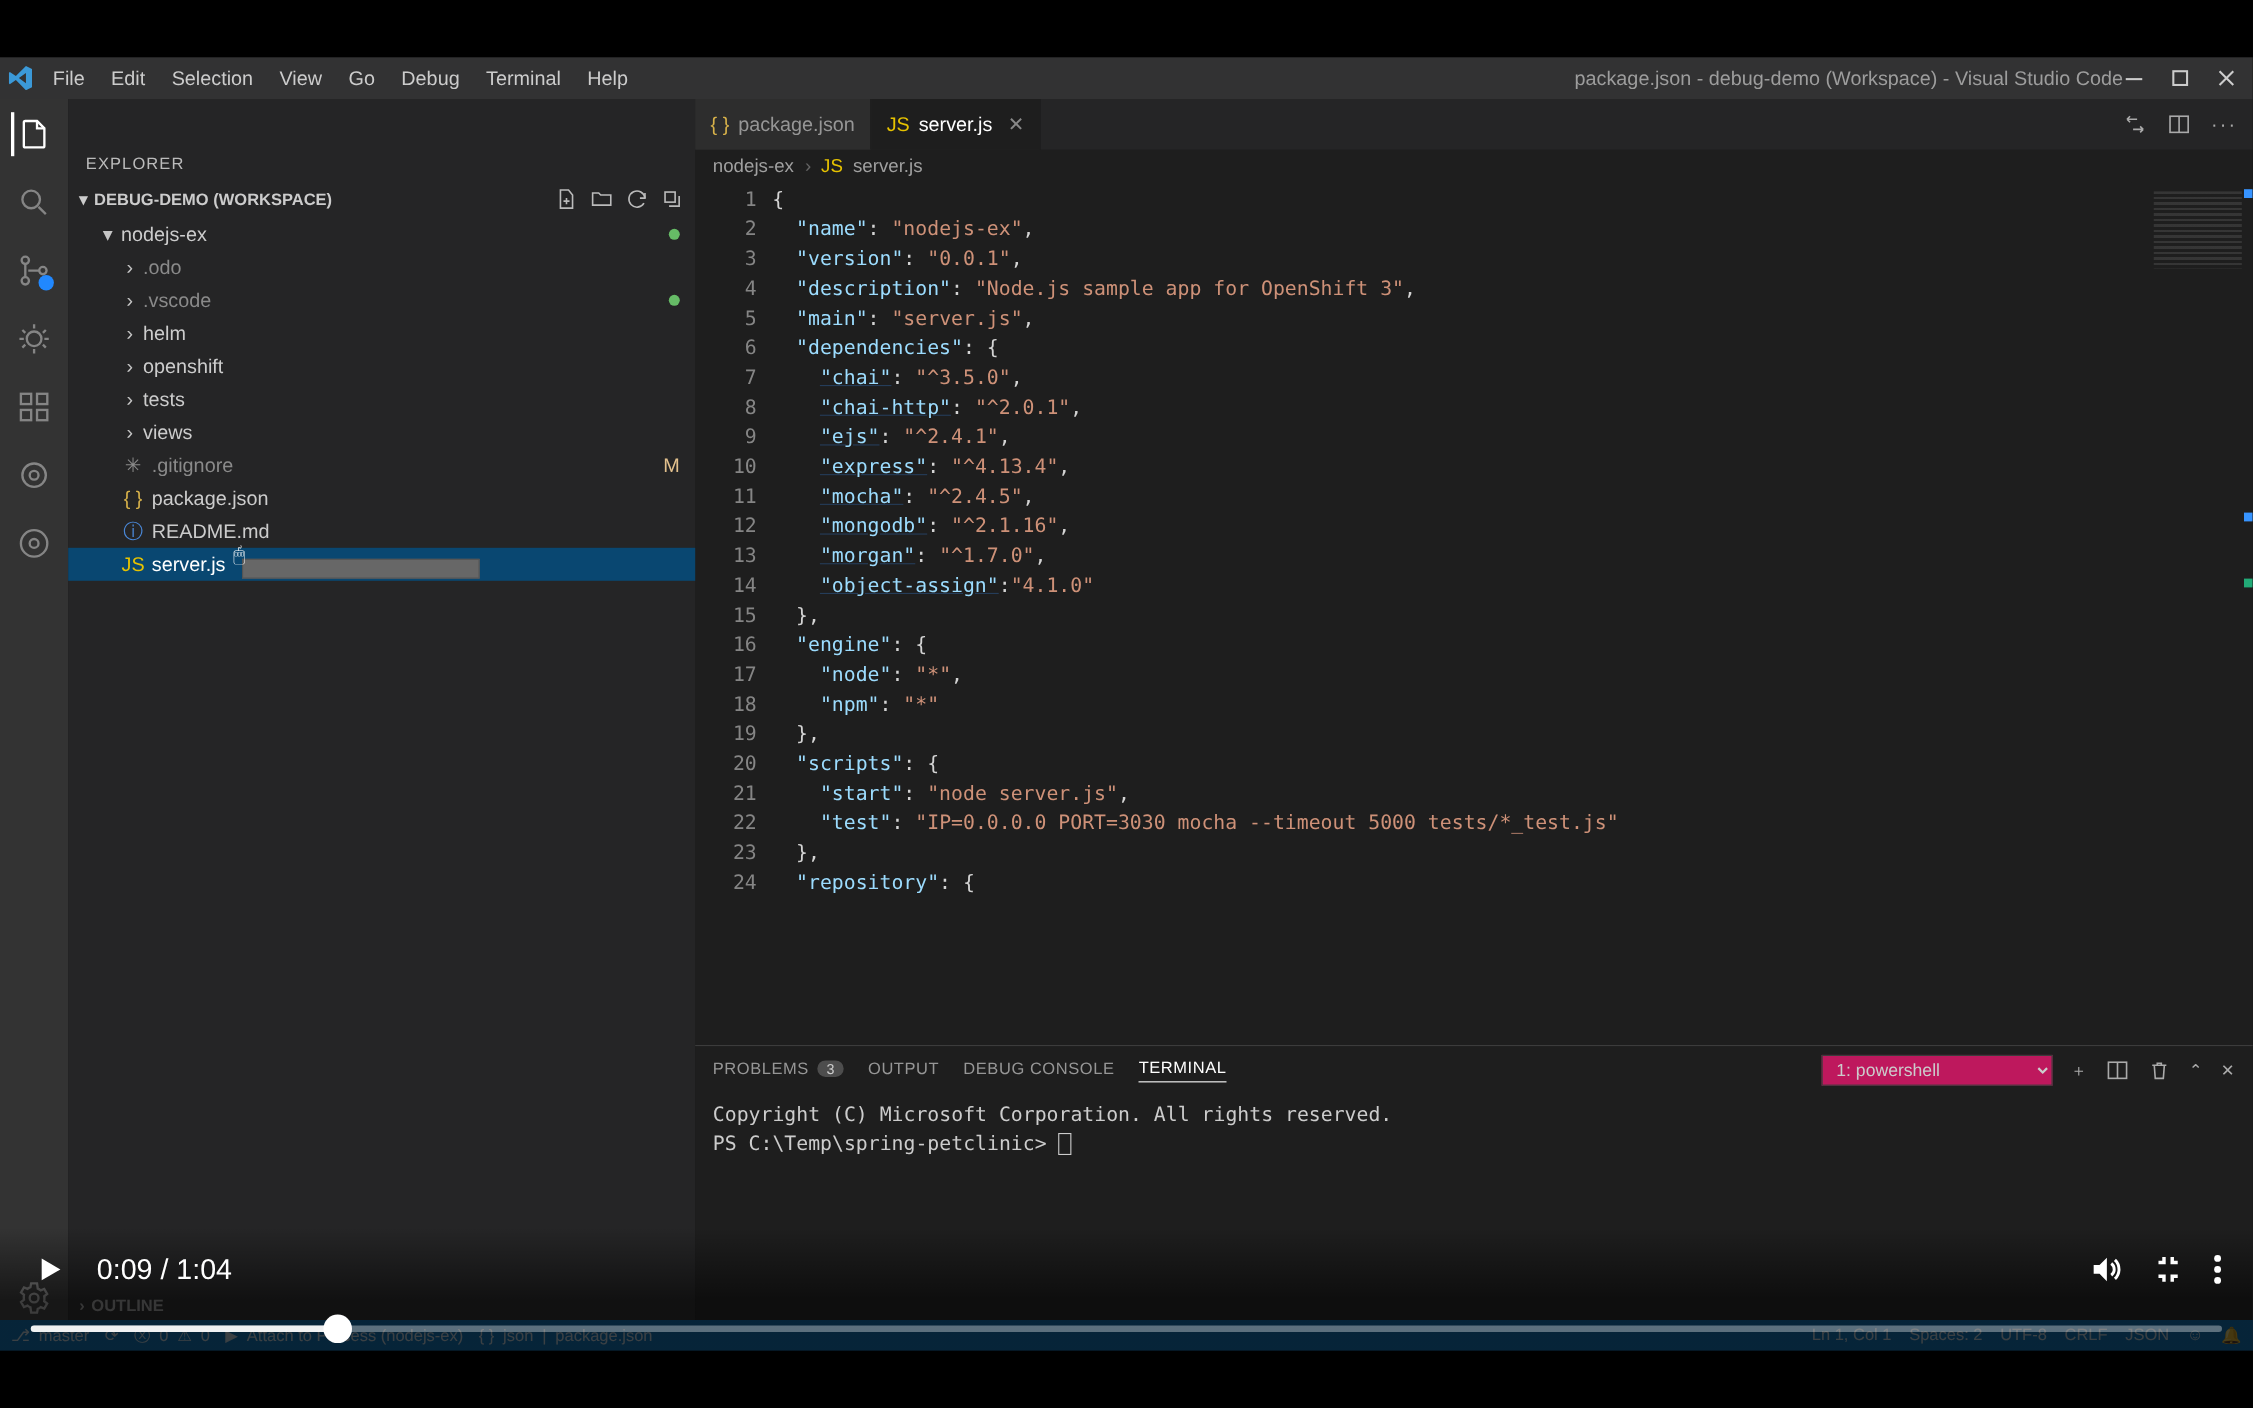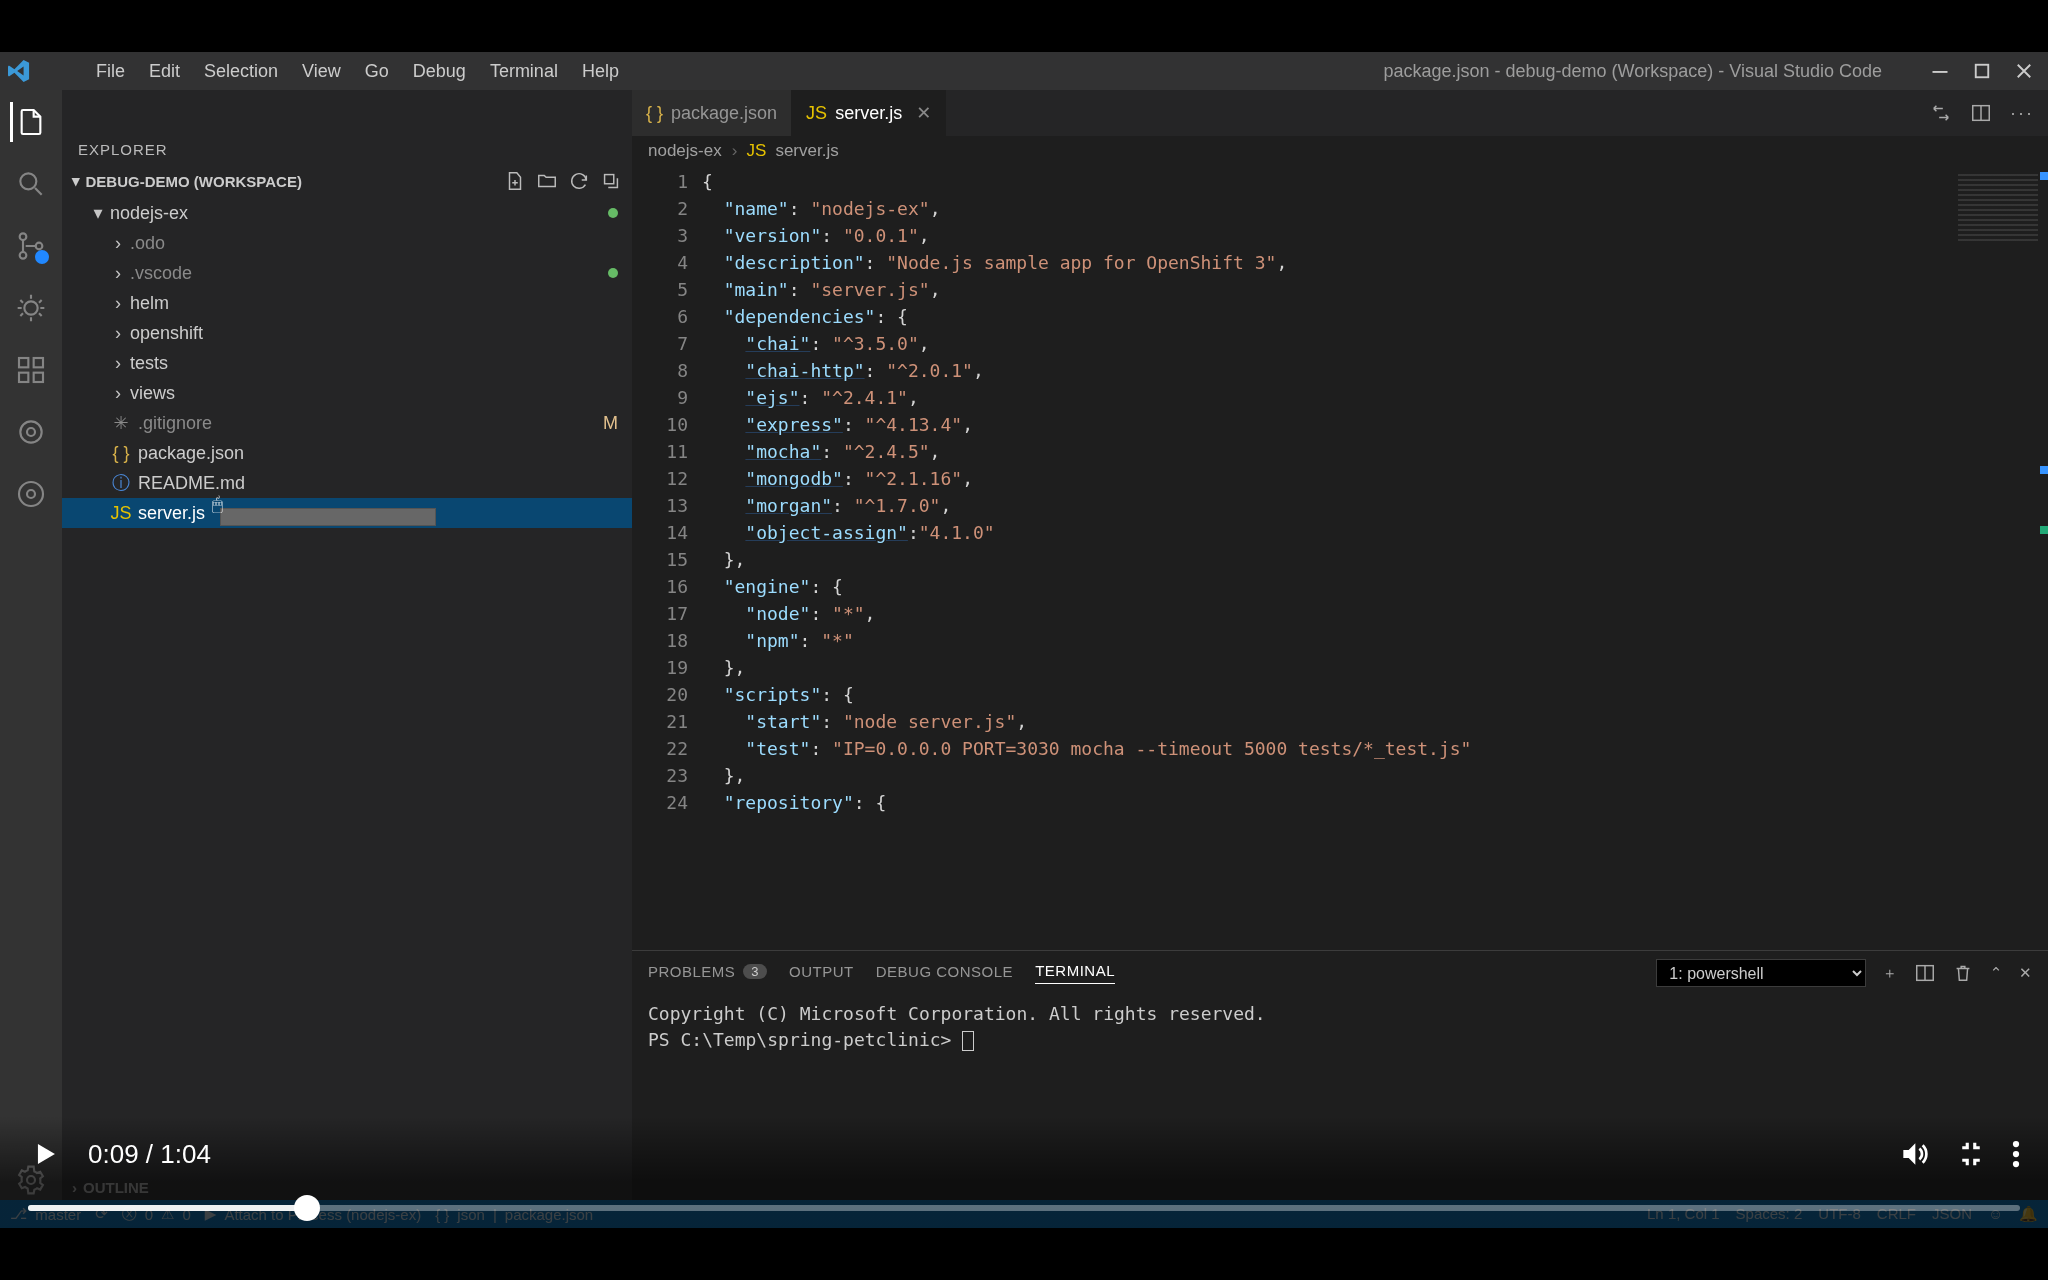--- a/index.html
+++ b/index.html
@@ -30,21 +30,20 @@
 
 
 .titlebar {
   height: 38px;
   background: #323233;
   display: flex;
   align-items: center;
   padding: 0 8px;
   color: #cccccc;
   font-size: 18px;
-  gap: 48px;
 }
 .titlebar .logo { width: 22px; height: 22px; display: flex; align-items: center; justify-content: center; }
 .titlebar .menubar { display: flex; gap: 4px; margin-left: 8px; }
 .titlebar .menubar span { padding: 4px 10px; cursor: default; }
 .titlebar .title { flex: 1; text-align: right; color: #9d9d9d; }
 .titlebar .win-controls { display: flex; gap: 22px; align-items: center; margin-right: 6px; }
 .titlebar .win-controls span { width: 20px; height: 20px; display: flex; align-items: center; justify-content: center; color: #aaa; }
 
 
 .body-row { flex: 1; display: flex; min-height: 0; }
@@ -212,21 +211,21 @@
   gap: 22px;
   color:#969696;
   font-size: 15px;
   letter-spacing:.5px;
 }
 .panel-tabs .ptab { display:flex; align-items:center; gap:8px; padding-bottom:4px;}
 .panel-tabs .ptab.active { color:#fff; border-bottom: 1px solid #fff; }
 .panel-tabs .ptab .count { background:#4d4d4d; color:#ccc; border-radius:10px; padding:0 8px; font-size:13px;}
 .panel-tabs .right { margin-left:auto; display:flex; align-items:center; gap:16px; }
 .panel-tabs select {
-  background:#000000; color:#ccc; border:1px solid #3c3c3c;
+  background:#be185d; color:#ccc; border:1px solid #3c3c3c;
   height:28px; width:210px; font-size:16px; padding:0 8px;
 }
 .panel-tabs .picon { color:#aaa; }
 .terminal-body {
   flex:1;
   padding: 6px 16px;
   font-family: Consolas, monospace;
   font-size: 18px;
   line-height: 26px;
   color:#ccc;

